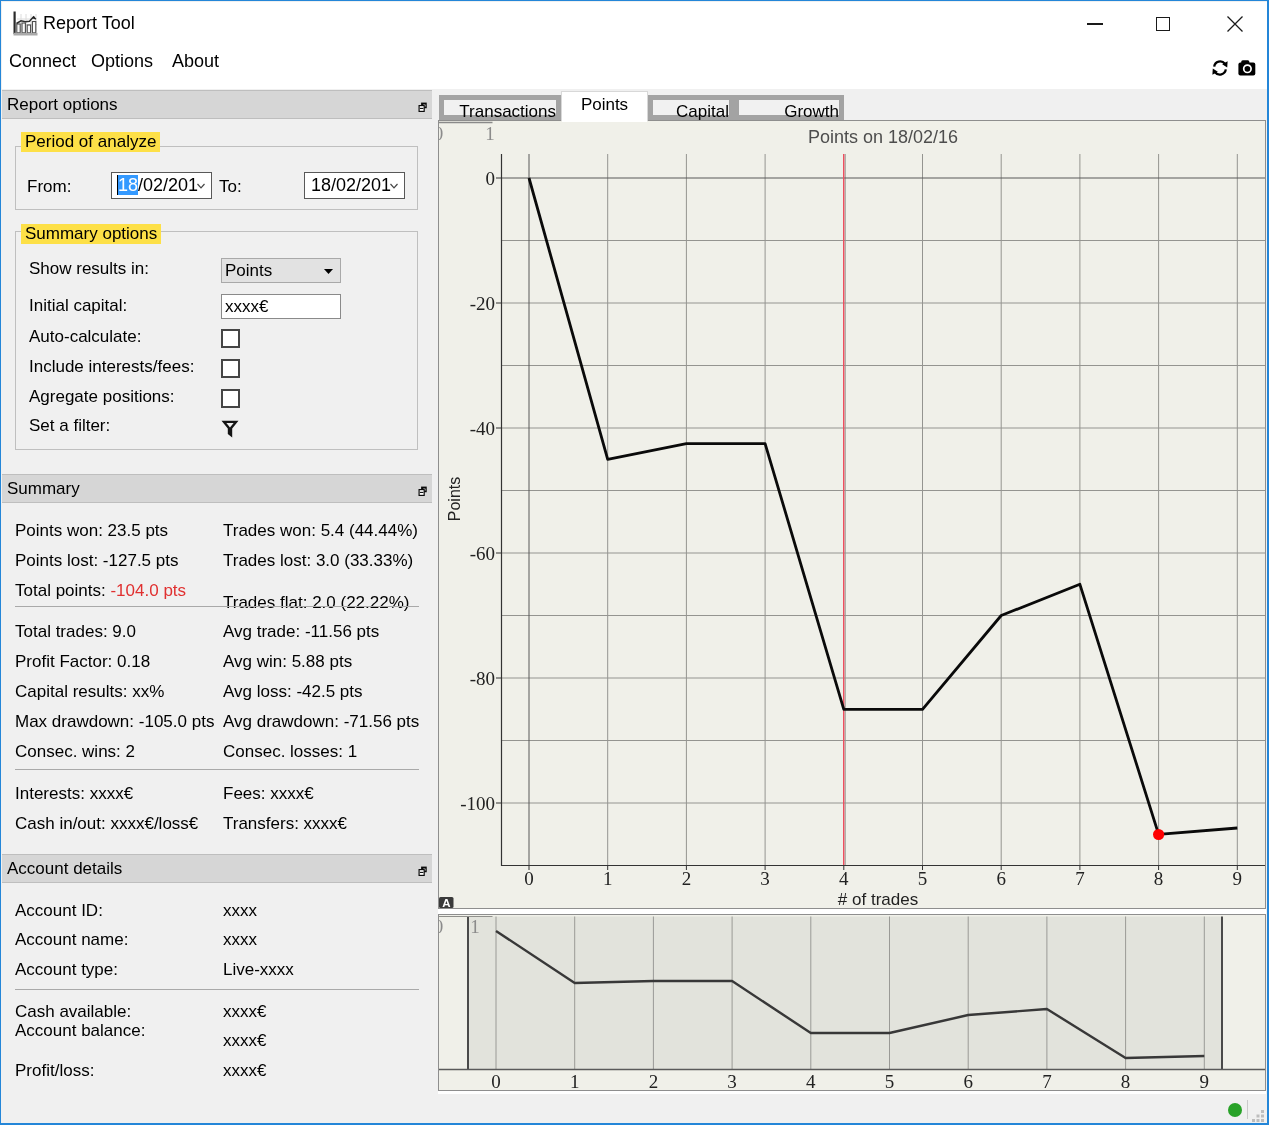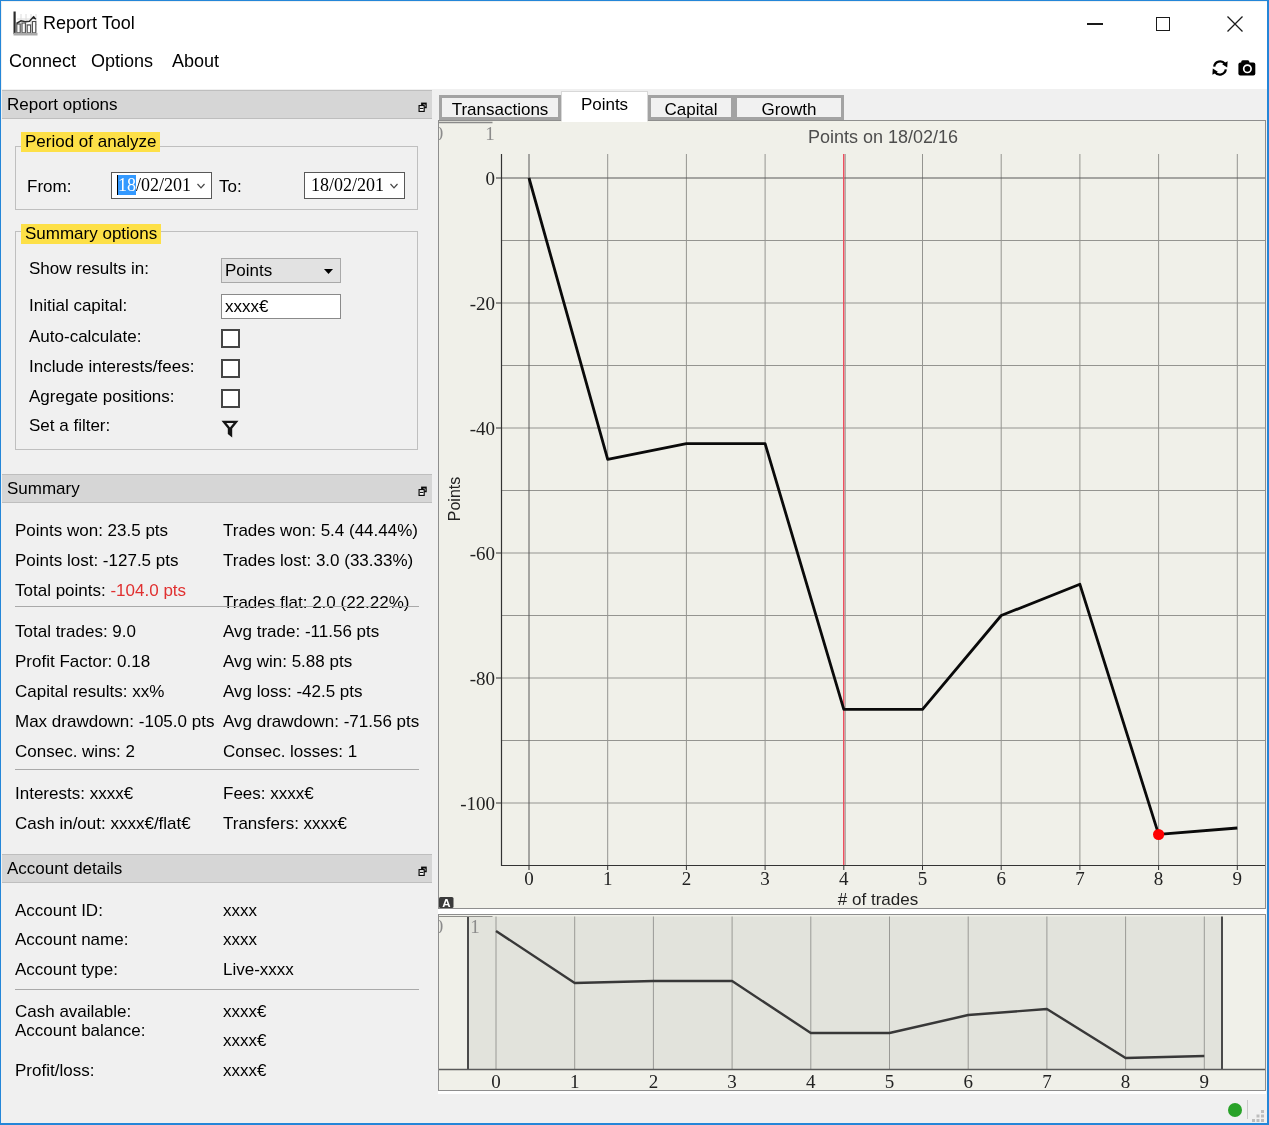--- a/index.html
+++ b/index.html
@@ -15,27 +15,27 @@
 
 .hdr{position:absolute;left:1px;width:430px;height:29px;background:#d6d6d6;
 border-top:1px solid #bebebe;border-bottom:1px solid #bebebe;font-size:17px;color:#000;
 line-height:27px;padding-left:5px}
 .float{position:absolute;top:11px;width:10px;height:11px}
 
 .gbox{position:absolute;border:1px solid #bfbfbf}
 .glabel{position:absolute;background:#fde047;font-size:17px;padding:0 4px;color:#000}
 .lbl{position:absolute;font-size:17px;color:#000;white-space:nowrap}
 .combo{position:absolute;width:101px;height:27px;background:#fff;border:1px solid #585858;
-font-family:Liberation Serif, serif;font-size:18px;line-height:24px;padding-left:6px;white-space:nowrap;overflow:hidden}
+font-family:Liberation Sans, sans-serif;font-size:18px;line-height:24px;padding-left:6px;white-space:nowrap;overflow:hidden}
 .chev{position:absolute;right:4px;top:9px;width:12px;height:8px}
 .cbx{position:absolute;left:220px;width:19px;height:19px;background:#fff;border:2px solid #454545}
 .sep{position:absolute;left:14px;width:404px;height:1px;background:#a9a9a9}
 
-.tab{position:absolute;top:94px;height:25px;background:#f1f1f1;border:3px solid #a3a3a3;
-font-size:17px;text-align:center;color:#000}
+.tab{position:absolute;top:94px;height:25px;background:#f1f1f1;border:5px solid #a3a3a3;
+font-size:17px;text-align:right;color:#000}
 #tabactive{position:absolute;top:90px;height:30px;background:#fff;border:1px solid #d8d8d8;border-bottom:none;
 font-size:17px;text-align:center;z-index:3}
 </style></head>
 <body>
 <div id="titlearea"></div>
 
 <svg class="abs" style="left:12px;top:10px" width="25" height="25" viewBox="0 0 25 25">
   <g stroke="#dcdcdc" stroke-width="1">
       <line x1="8" y1="3" x2="8" y2="21"></line>
       <line x1="13" y1="3" x2="13" y2="21"></line>
@@ -147,21 +147,21 @@
 <div class="lbl" style="left:222px;top:651px">Avg win: 5.88 pts</div>
 <div class="lbl" style="left:14px;top:681px">Capital results: xx%</div>
 <div class="lbl" style="left:222px;top:681px">Avg loss: -42.5 pts</div>
 <div class="lbl" style="left:14px;top:711px">Max drawdown: -105.0 pts</div>
 <div class="lbl" style="left:222px;top:711px">Avg drawdown: -71.56 pts</div>
 <div class="lbl" style="left:14px;top:741px">Consec. wins: 2</div>
 <div class="lbl" style="left:222px;top:741px">Consec. losses: 1</div>
 <div class="sep" style="top:768px"></div>
 <div class="lbl" style="left:14px;top:783px">Interests: xxxx€</div>
 <div class="lbl" style="left:222px;top:783px">Fees: xxxx€</div>
-<div class="lbl" style="left:14px;top:813px">Cash in/out: xxxx€/flat€</div>
+<div class="lbl" style="left:14px;top:813px">Cash in/out: xxxx€/loss€</div>
 <div class="lbl" style="left:222px;top:813px">Transfers: xxxx€</div>
 
 <div class="lbl" style="left:14px;top:900px">Account ID:</div>
 <div class="lbl" style="left:222px;top:900px">xxxx</div>
 <div class="lbl" style="left:14px;top:929px">Account name:</div>
 <div class="lbl" style="left:222px;top:929px">xxxx</div>
 <div class="lbl" style="left:14px;top:959px">Account type:</div>
 <div class="lbl" style="left:222px;top:959px">Live-xxxx</div>
 <div class="sep" style="top:988px"></div>
 <div class="lbl" style="left:14px;top:1001px">Cash available:</div>

